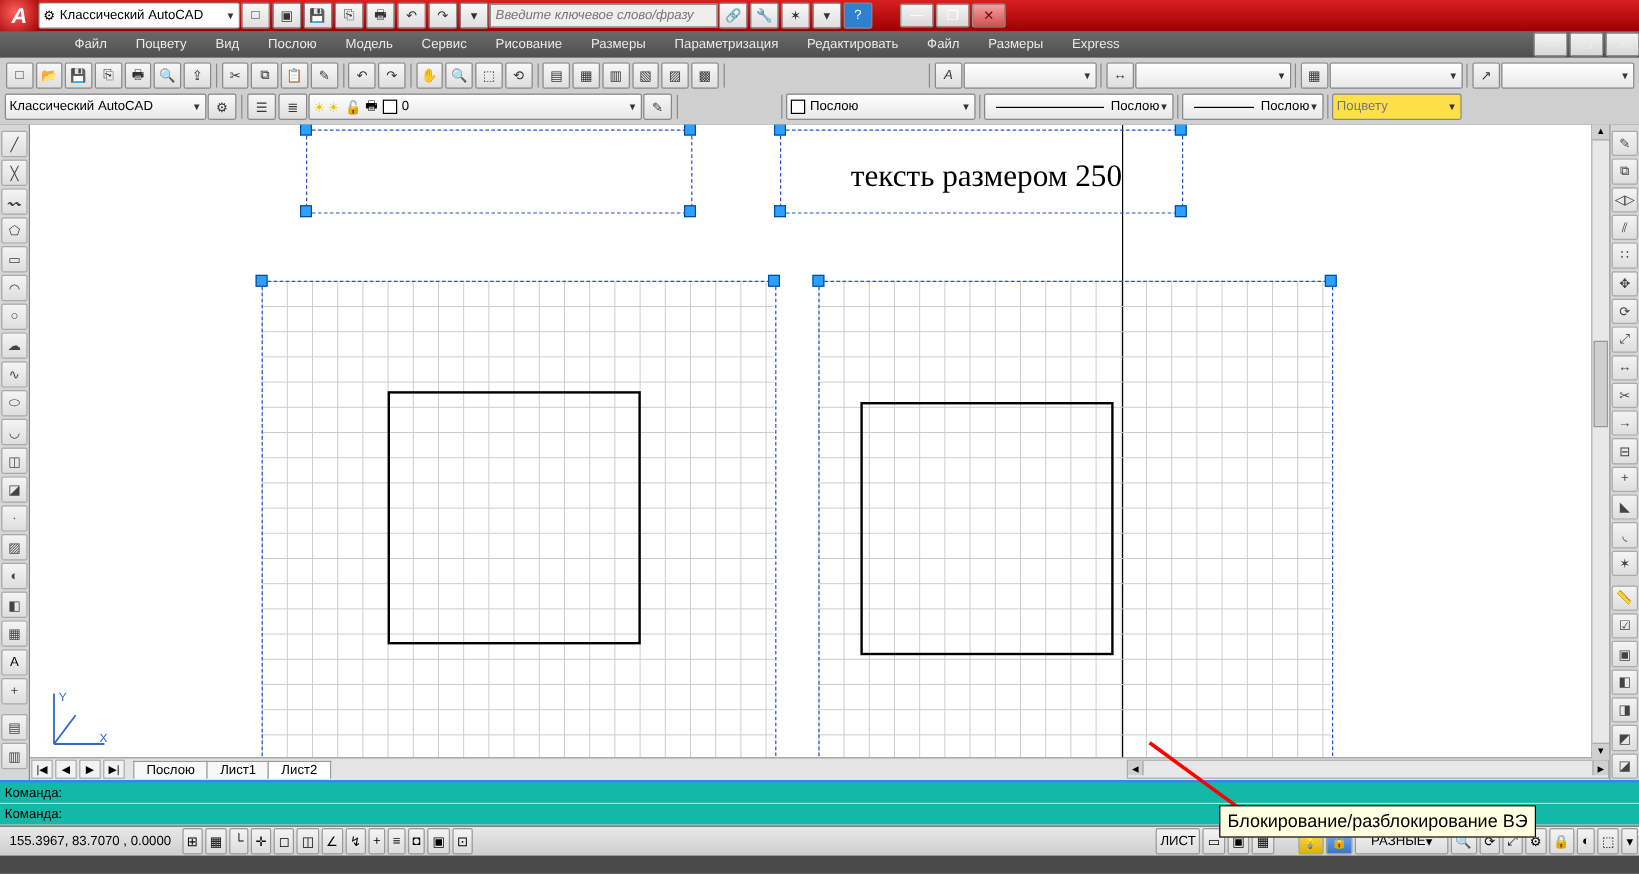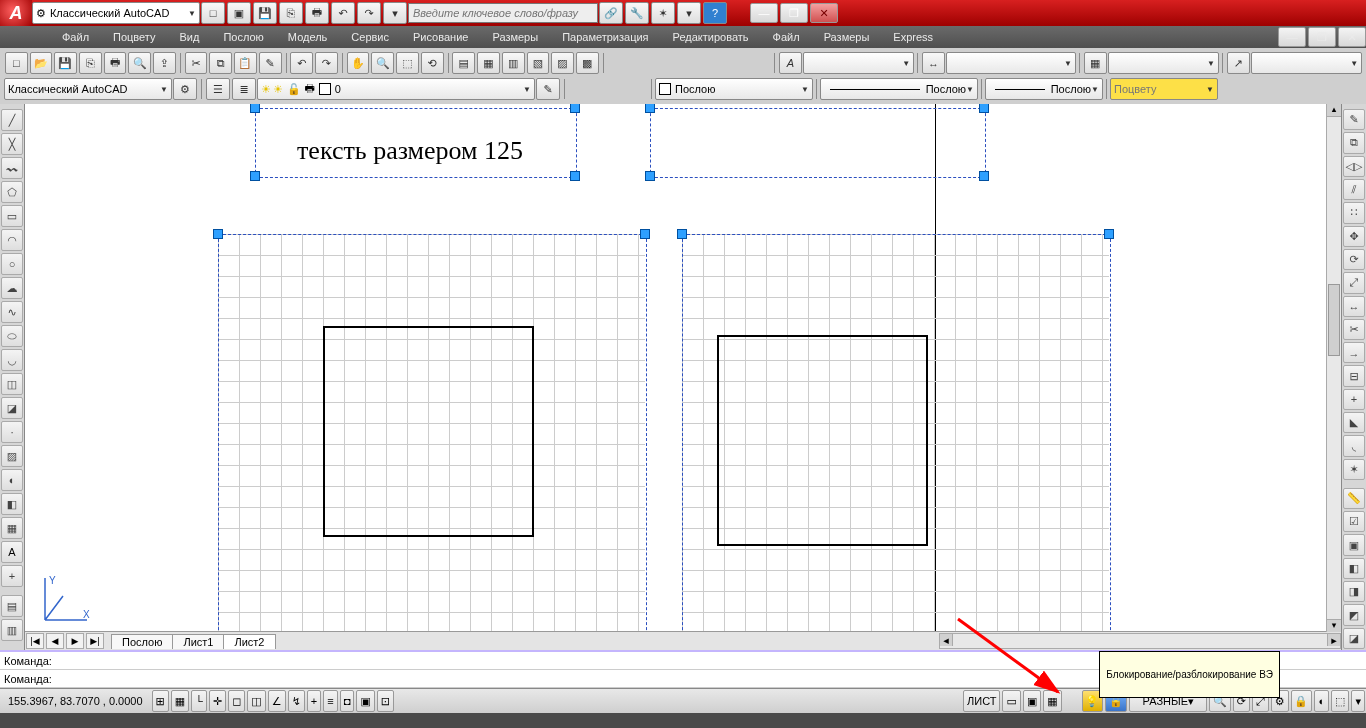--- a/index.html
+++ b/index.html
@@ -37,26 +37,26 @@
   .txt{position:absolute;font-family:"Times New Roman",serif;font-size:26px;color:#000}
   #crossV{position:absolute;width:1px;background:#000}
   #crossH{position:absolute;height:1px;background:#000}
   #ucs{position:absolute;left:14px;bottom:24px;width:54px;height:54px}
   
   #tabs{position:absolute;left:0;right:0;bottom:0;height:18px;background:#e4e4e4;border-top:1px solid #999;display:flex;align-items:center;font-size:11px}
   .navb{width:16px;height:14px;border:1px solid #aaa;background:#f2f2f2;margin:0 1px;display:flex;align-items:center;justify-content:center;font-size:9px}
   .tab{padding:1px 10px;background:#f8f8f8;border:1px solid #999;border-bottom:none;margin-right:-1px}
   .tab.active{background:#fff}
   
-  #cmd{background:#ffffff;border-top:2px solid #c4b5fd}
+  #cmd{background:#14b8a6;border-top:2px solid #3b82f6}
   #cmd .line{height:17px;border-bottom:1px solid #ccc;padding:0 4px;color:#000;display:flex;align-items:center}
   
   #status{height:24px;background:linear-gradient(#e8e8e8,#cfcfcf);display:flex;align-items:center;border-top:1px solid #888;font-size:11px}
   .sbox{height:20px;border:1px solid #999;background:linear-gradient(#f4f4f4,#dcdcdc);margin:0 1px;display:flex;align-items:center;justify-content:center;padding:0 3px;border-radius:2px;font-size:11px;}
-  #tooltip{position:absolute;right:86px;bottom:30px;background:#ffffe1;border:1px solid #000;padding:17px 6px;font-size:10px;z-index:10}
+  #tooltip{position:absolute;right:86px;bottom:30px;background:#ffffe1;border:1px solid #000;padding:4px 6px;font-size:15px;z-index:10}
   
   #arrow{position:absolute;right:293px;bottom:24px;pointer-events:none;z-index:9}
 </style>
 </head>
 <body>
 
 <div id="titlebar">
   <div id="logo">A</div>
   <div class="dd" style="width:160px;background:#fff;color:#000">
     <span style="margin-right:4px">⚙</span>
@@ -228,27 +228,27 @@
     <div class="vbtn">▤</div>
     <div class="vbtn">▥</div>
   </div>
 
   <div id="canvas">
 
     <div id="crossV" style="left:910px;top:0;height:640px"></div>
     <div id="crossH" style="left:0;top:540px;width:1300px"></div>
 
     <div class="dash" style="left:230px;top:4px;width:320px;height:68px"></div>
-    <div class="txt" style="left:272px;top:32px">тексть размером 125</div>
     <div class="grip" style="left:225px;top:-1px"></div>
     <div class="grip" style="left:545px;top:-1px"></div>
     <div class="grip" style="left:225px;top:67px"></div>
     <div class="grip" style="left:545px;top:67px"></div>
 
     <div class="dash" style="left:625px;top:4px;width:334px;height:68px"></div>
+    <div class="txt" style="left:684px;top:28px">тексть размером 250</div>
     <div class="grip" style="left:620px;top:-1px"></div>
     <div class="grip" style="left:954px;top:-1px"></div>
     <div class="grip" style="left:620px;top:67px"></div>
     <div class="grip" style="left:954px;top:67px"></div>
 
     <div class="grid" style="left:193px;top:130px;width:427px;height:414px"></div>
     <div class="dash" style="left:193px;top:130px;width:427px;height:414px"></div>
     <div class="rect" style="left:298px;top:222px;width:207px;height:207px"></div>
     <div class="grip" style="left:188px;top:125px"></div>
     <div class="grip" style="left:615px;top:125px"></div>

